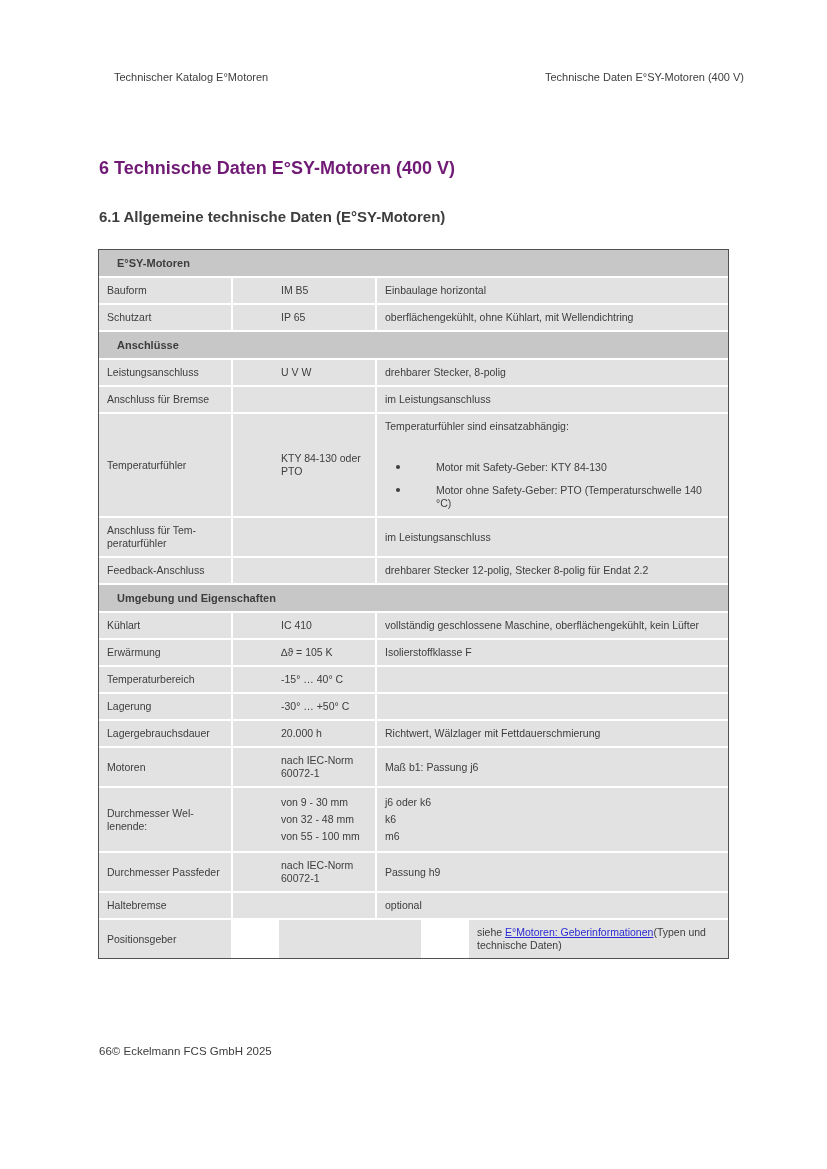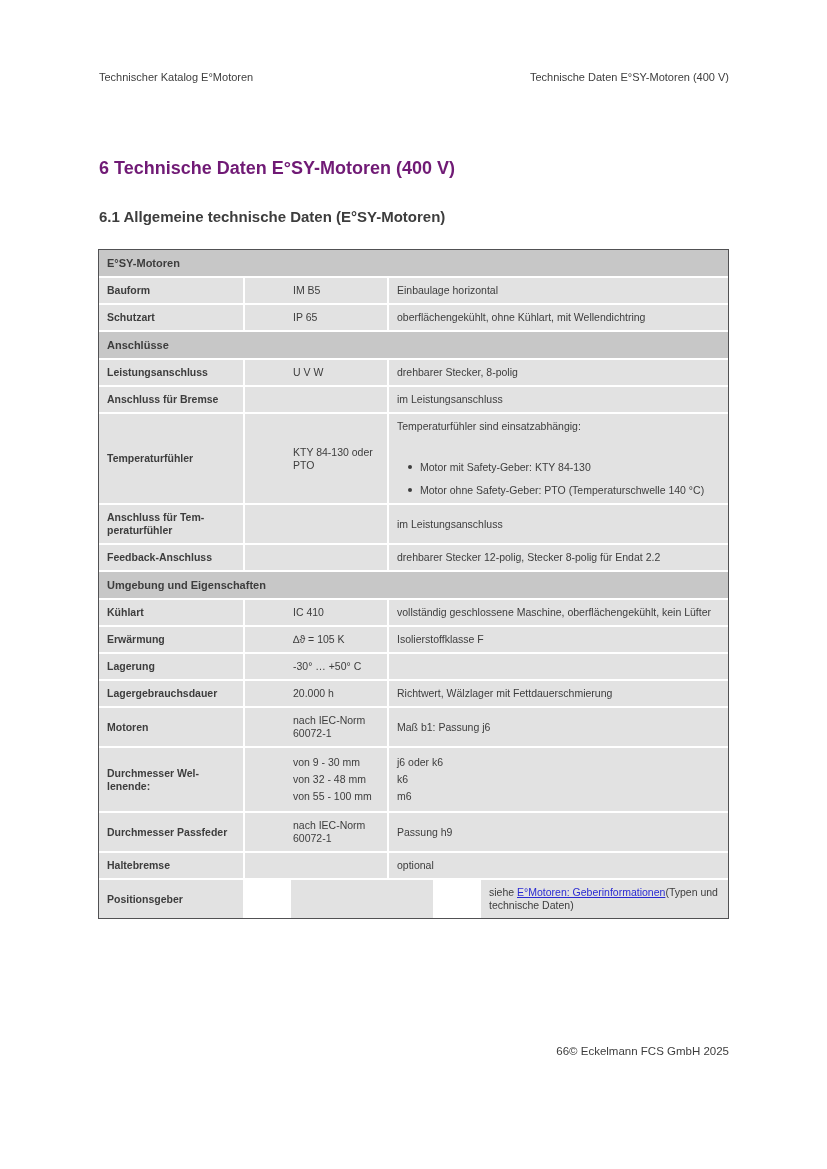--- a/index.html
+++ b/index.html
@@ -6,21 +6,21 @@
   html,body { margin:0; padding:0; }
   body {
     width:827px; height:1169px;
     background:#ffffff;
     font-family:"Liberation Sans", sans-serif;
     color:#3d3d3d;
     position:relative;
     overflow:hidden;
   }
   .page-header {
-    position:absolute; left:99px; top:71px; width:630px;
+    position:absolute; left:114px; top:71px; width:630px;
     display:flex; justify-content:space-between;
     font-size:11px; line-height:13px; color:#3d3d3d;
   }
   .h1 {
     position:absolute; left:99px; top:158px; width:630px;
     font-size:18px; font-weight:700; color:#701a75;
   }
   .h2 {
     position:absolute; left:99px; top:208px; width:630px;
     font-size:15px; font-weight:700; color:#3d3d3d;
@@ -28,64 +28,65 @@
   .table-wrap {
     position:absolute; left:98px; top:249px; width:631px;
     border:1.5px solid #515153;
     background:#ffffff;
     font-size:10.5px;
   }
   .t-section {
     background:#c7c7c7;
     font-weight:700;
     font-size:11px;
-    padding:7px 8px 6px 8px;
+    padding:7px 8px 6px 18px;
     margin-bottom:2px;
     line-height:13px;
   }
   .t-row {
     display:flex;
     gap:2px;
     margin-bottom:2px;
     background:#ffffff;
   }
   .table-wrap > :last-child { margin-bottom:0;gap:48px; }
   .cell {
     background:#e2e2e2;
     padding:6px 8px;
     line-height:13px;
     display:flex;
     flex-direction:column;
     justify-content:center;
   }
-  .c1 { width:144px; flex:none;font-weight:bold; }
+  .c1 { width:132px; flex:none; }
   .c2 { width:142px; flex:none;padding-left:48px; }
   .c3 { flex:1; min-width:0; }
   .ml .line { line-height:17px; }
   .intro { margin-bottom:18px; }
   .bullet-line {
     display:flex;
     align-items:flex-start;
     margin-top:10px;
     padding-left:11px;
+    gap:28px;
   }
   .bullet-dot {
     width:4px; height:4px; border-radius:50%;
     background:#3d3d3d;
     flex:none;
     margin:4px 8px 0 0;
   }
   .doc-link {
     color:#2a2ad2;
     text-decoration:underline;
     cursor:pointer;
   }
   .page-footer {
     position:absolute; left:99px; top:1044px; width:630px;
-    display:flex; justify-content:flex-end;
+    display:flex; justify-content:flex-start;
     font-size:11.5px; line-height:14px; color:#3d3d3d;
   }
 </style>
 </head>
 <body>
 
 <div class="page-header">
   <span>Technischer Katalog E°Motoren</span>
   <span>Technische Daten E°SY-Motoren (400 V)</span>
 </div>
@@ -158,20 +159,25 @@
     <div class="cell c2">IC 410</div>
     <div class="cell c3">vollständig geschlossene Maschine, oberflächengekühlt, kein Lüfter</div>
   </div>
 
   <div class="t-row">
     <div class="cell c1">Erwärmung</div>
     <div class="cell c2">∆ϑ = 105 K</div>
     <div class="cell c3">Isolierstoffklasse F</div>
   </div>
 
+  <div class="t-row">
+    <div class="cell c1">Temperaturbereich</div>
+    <div class="cell c2">-15° … 40° C</div>
+    <div class="cell c3"></div>
+  </div>
 
   <div class="t-row">
     <div class="cell c1">Lagerung</div>
     <div class="cell c2">-30° … +50° C</div>
     <div class="cell c3"></div>
   </div>
 
   <div class="t-row">
     <div class="cell c1">Lagergebrauchsdauer</div>
     <div class="cell c2">20.000 h</div>

